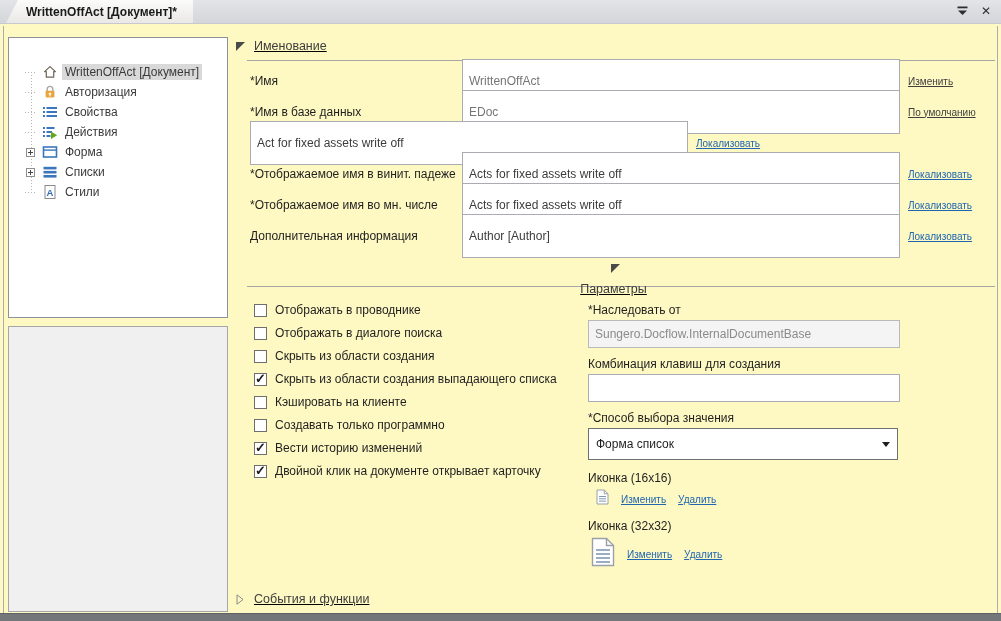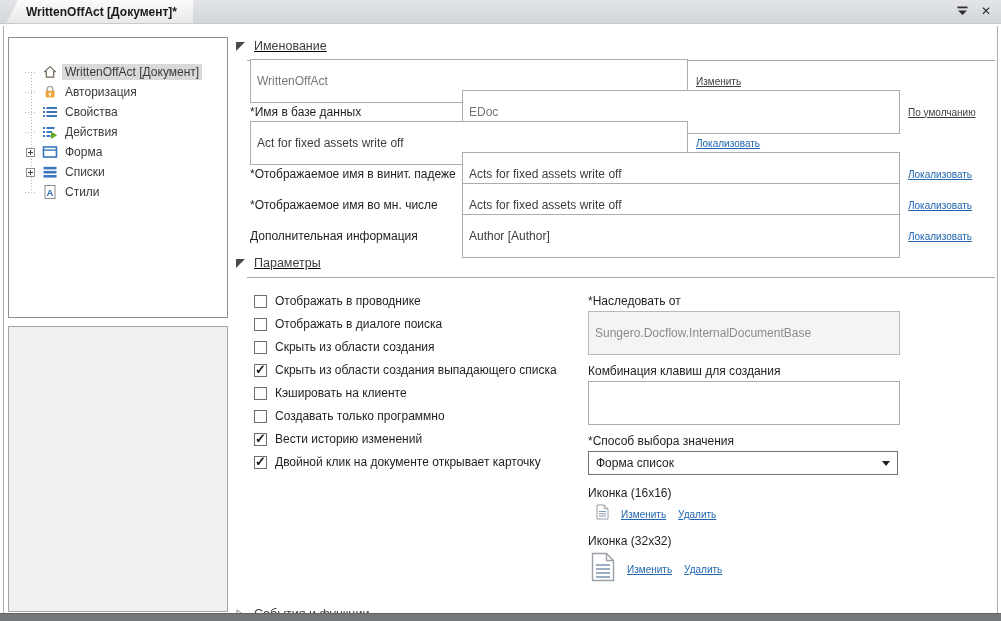--- a/index.html
+++ b/index.html
@@ -1,16 +1,16 @@
 <!DOCTYPE html>
 <html><head>
 <meta charset="utf-8">
 <style>
   html,body{margin:0;padding:0;background:#cfd2d6;font-family:"Liberation Sans",sans-serif;}
-  .stage{position:relative;width:1001px;height:621px;background:#ffffff;overflow:hidden;}
+  .stage{position:relative;width:1001px;height:621px;background:#fef9c3;overflow:hidden;}
 
   
   .tabbar{position:absolute;left:0;top:0;right:0;height:23px;background:linear-gradient(#e2e4e7,#d3d6da);border-bottom:1px solid #c6c9ce;}
   .tab{position:absolute;left:6px;top:0;height:23px;padding:0 16px 0 20px;background:linear-gradient(#fbfbfa,#e9e8e7);
        clip-path:polygon(12px 0,100% 0,100% 100%,0 100%);display:flex;align-items:center;}
   .tab-label{font-size:12px;font-weight:bold;color:#1a1a1a;white-space:nowrap;}
   .tabbar-icons{position:absolute;right:8px;top:4px;display:flex;gap:10px;align-items:center;}
   .tabbar-icons .ic{width:14px;height:14px;display:flex;align-items:center;justify-content:center;color:#2e2e2e;font-size:12px;line-height:1;cursor:default;}
 
   
@@ -54,23 +54,23 @@
   .params-body{display:flex;margin-top:16px;}
   .col-left{margin-left:22px;width:334px;flex:none;}
   .cbrow{display:flex;align-items:center;gap:8px;height:14px;margin-bottom:9px;}
   .cb{width:13px;height:13px;background:#fff;border:1px solid #6e6e6e;box-sizing:border-box;position:relative;flex:none;cursor:pointer;}
   .cb.checked::after{content:"✓";position:absolute;left:0px;top:-3px;font-size:13px;font-weight:bold;color:#1c1c1c;}
   .cblabel{font-size:12px;color:#1f1f1f;white-space:nowrap;}
 
   .col-right{width:312px;flex:none;}
   .rlabel{font-size:12px;color:#1f1f1f;margin-bottom:3px;}
   .rbox{width:298px;height:18px;background:#fff;border:1px solid #aaacb2;font-family:"Liberation Sans",sans-serif;
-        font-size:12px;color:#3c3c3c;padding:12px 6px;outline:none;margin-bottom:9px;}
+        font-size:12px;color:#3c3c3c;padding:4px 6px;outline:none;margin-bottom:9px;}
   .rbox.disabled{background:#f4f4f4;border-color:#b9b9b9;color:#8b8b8b;}
-  .ddl{width:310px;height:24px;background:#fff;border:1px solid #707070;box-sizing:border-box;display:flex;align-items:center;
+  .ddl{width:310px;height:32px;background:#fff;border:1px solid #707070;box-sizing:border-box;display:flex;align-items:center;
        justify-content:space-between;padding:0 7px;font-size:12px;color:#1f1f1f;margin-bottom:11px;cursor:default;}
   .ddl-arrow{width:0;height:0;border-left:4px solid transparent;border-right:4px solid transparent;border-top:5px solid #1f1f1f;}
   .icon-group{margin-bottom:6px;}
   .icon-row{display:flex;align-items:center;gap:12px;margin:4px 0 10px 8px;}
   .icon-row .flink{margin-left:0;}
 
   .collapsed-sec .sec-line{margin-top:0;}
 </style>
 </head>
 <body>
@@ -209,20 +209,21 @@
       <span class="glyph">
         <svg width="9" height="9" viewBox="0 0 9 9">
             <polygon points="0,0 9,0 0,9" fill="#4a4a4a"></polygon>
           </svg>
       </span>
       <span class="sec-title">Именование</span>
     </div>
     <div class="sec-line"></div>
 
     <div class="frow">
+      <span class="flabel">*Имя</span>
       <input class="fbox muted" value="WrittenOffAct" style="">
       <span class="flink link-gray">Изменить</span>
     </div>
     <div class="frow">
       <span class="flabel">*Имя в базе данных</span>
       <input class="fbox muted" value="EDoc" style="">
       <span class="flink link-gray">По умолчанию</span>
     </div>
     <div class="frow">
       <input class="fbox" value="Act for fixed assets write off" style="">
@@ -237,21 +238,21 @@
       <span class="flabel">*Отображаемое имя во мн. числе</span>
       <input class="fbox" value="Acts for fixed assets write off" style="">
       <span class="flink link-blue">Локализовать</span>
     </div>
     <div class="frow">
       <span class="flabel">Дополнительная информация</span>
       <input class="fbox" value="Author [Author]" style="">
       <span class="flink link-blue">Локализовать</span>
     </div>
 
-    <div class="sec-header" style="margin-top:8px;">
+    <div class="sec-header" style="margin-top:17px;flex-direction:column;">
       <span class="glyph">
         <svg width="9" height="9" viewBox="0 0 9 9">
             <polygon points="0,0 9,0 0,9" fill="#4a4a4a"></polygon>
           </svg>
       </span>
       <span class="sec-title">Параметры</span>
     </div>
     <div class="sec-line"></div>
 
     <div class="params-body">

